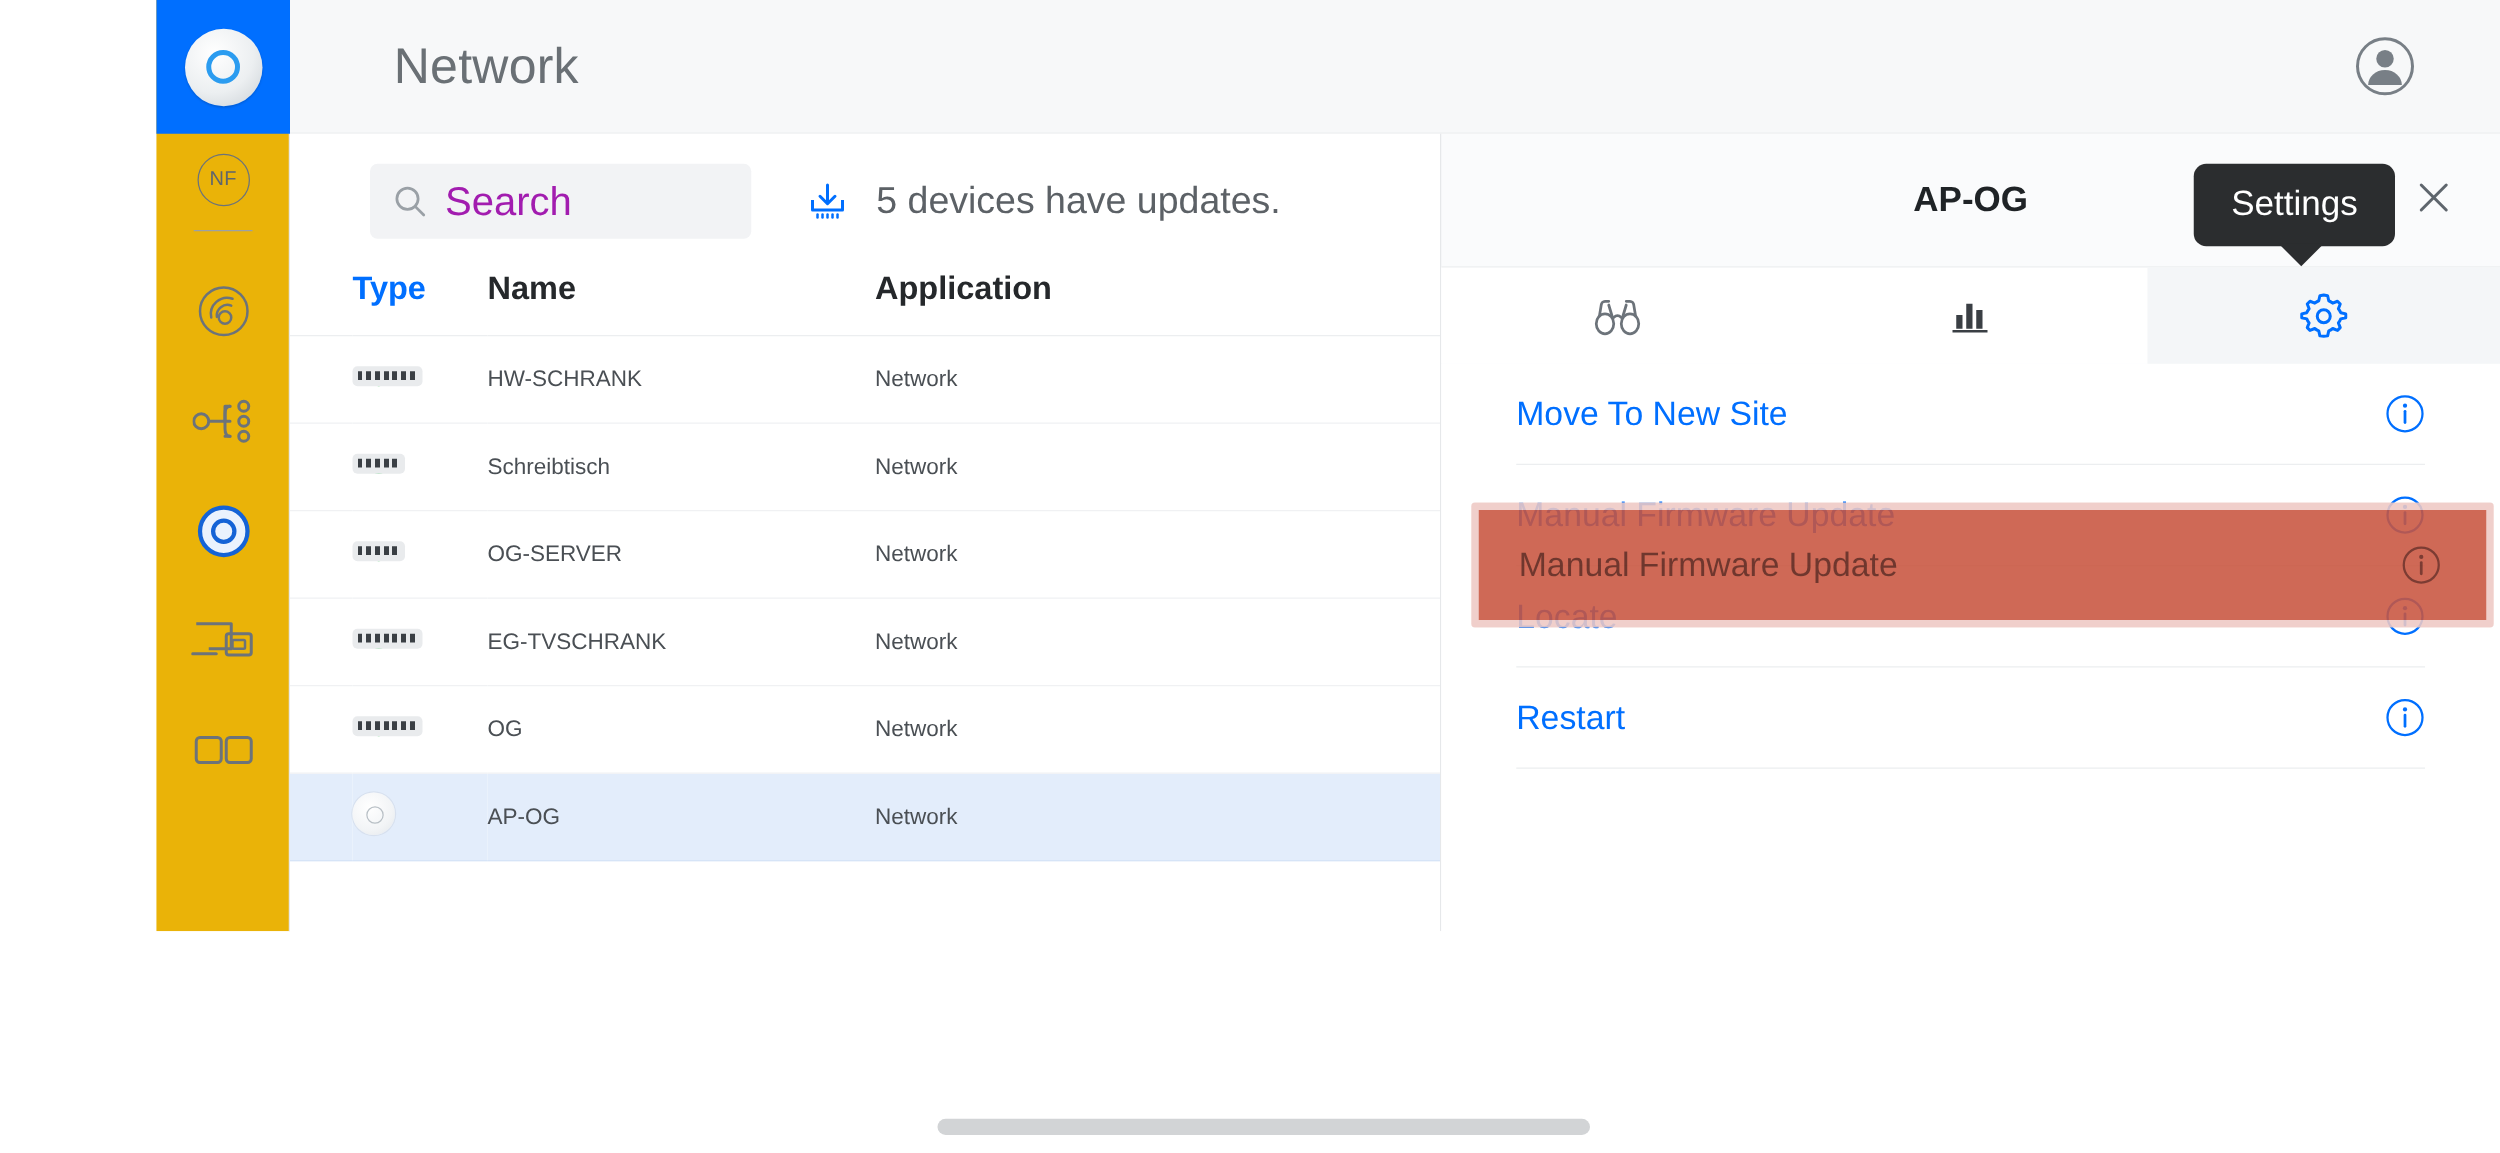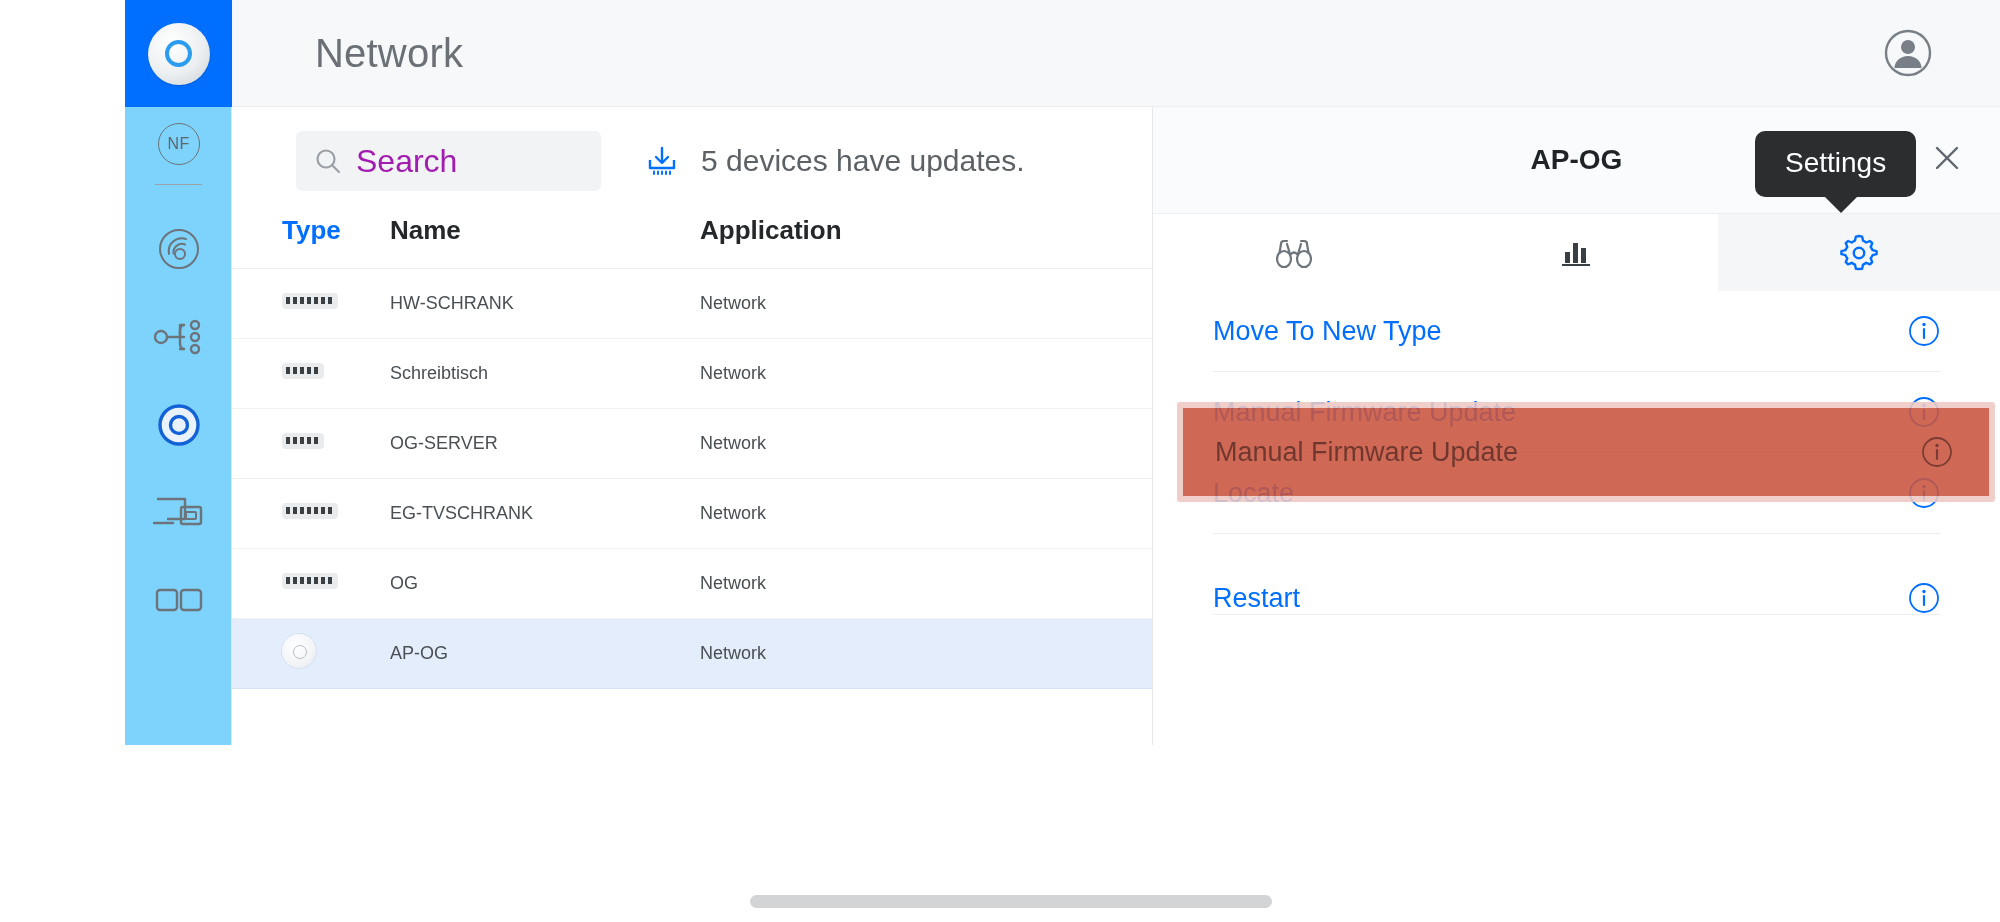--- a/index.html
+++ b/index.html
@@ -24,21 +24,21 @@
     width: 1875px; height: 745px;
     background: #ffffff;
     overflow: hidden;
   }
 
   
   .rail {
     position: absolute;
     left: 0; top: 0;
     width: 107px; height: 745px;
-    background: #7dd3fc;
+    background: #eab308;
     border-right: 1px solid #e6e8ea;
     z-index: 5;
   }
   .rail-logo {
     position: absolute;
     left: 0; top: 0;
     width: 107px; height: 107px;
     background: #006fff;
     display: flex; align-items: center; justify-content: center;
   }
@@ -232,21 +232,21 @@
     background: #ffffff;
     padding: 0 60px;
     height: 454px;
   }
   .setting-row {
     position: relative;
     height: 81px;
     display: flex; align-items: center; justify-content: space-between;
     border-bottom: 1px solid #eceef0;
   }
-  .setting-row:last-child { border-bottom: 1px solid #eceef0; align-items: flex-end; }
+  .setting-row:last-child { border-bottom: 1px solid #eceef0; }
   .setting-label {
     font-size: 27px; color: #006fff;
   }
   .info-i {
     width: 32px; height: 32px;
   }
 
   
   .highlight-wrap {
     position: absolute;
@@ -493,21 +493,21 @@
         <div class="tab active">
           <svg width="42" height="42" viewBox="0 0 42 42">
             <path d="M21 4 l3.1 .6 .9 4 a12.6 12.6 0 0 1 3.2 1.9 l3.8-1.5 2.2 2.2 -1.5 3.8 a12.6 12.6 0 0 1 1.9 3.2 l4 .9 0 3.1 -4 .9 a12.6 12.6 0 0 1 -1.9 3.2 l1.5 3.8 -2.2 2.2 -3.8-1.5 a12.6 12.6 0 0 1 -3.2 1.9 l-.9 4 -3.1 .3 -3.1-.3 -.9-4 a12.6 12.6 0 0 1 -3.2-1.9 l-3.8 1.5 -2.2-2.2 1.5-3.8 a12.6 12.6 0 0 1 -1.9-3.2 l-4-.9 0-3.1 4-.9 a12.6 12.6 0 0 1 1.9-3.2 l-1.5-3.8 2.2-2.2 3.8 1.5 a12.6 12.6 0 0 1 3.2-1.9 l.9-4 z" fill="none" stroke="#006fff" stroke-width="2.4" stroke-linejoin="round"></path>
             <circle cx="21" cy="21" r="5.2" fill="none" stroke="#006fff" stroke-width="2.4"></circle>
           </svg>
         </div>
       </div>
 
       <div class="settings-list" id="settings-list">
           <div class="setting-row">
-            <span class="setting-label">Move To New Type</span>
+            <span class="setting-label">Move To New Site</span>
             <svg class="info-i" viewBox="0 0 32 32">
               <circle cx="16" cy="16" r="14" fill="none" stroke="#006fff" stroke-width="1.8"></circle>
               <circle cx="16" cy="9.5" r="1.7" fill="#006fff"></circle>
               <line x1="16" y1="14" x2="16" y2="23" stroke="#006fff" stroke-width="2.2" stroke-linecap="round"></line>
             </svg>
           </div>
           <div class="setting-row">
             <span class="setting-label">Manual Firmware Update</span>
             <svg class="info-i" viewBox="0 0 32 32">
               <circle cx="16" cy="16" r="14" fill="none" stroke="#006fff" stroke-width="1.8"></circle>

